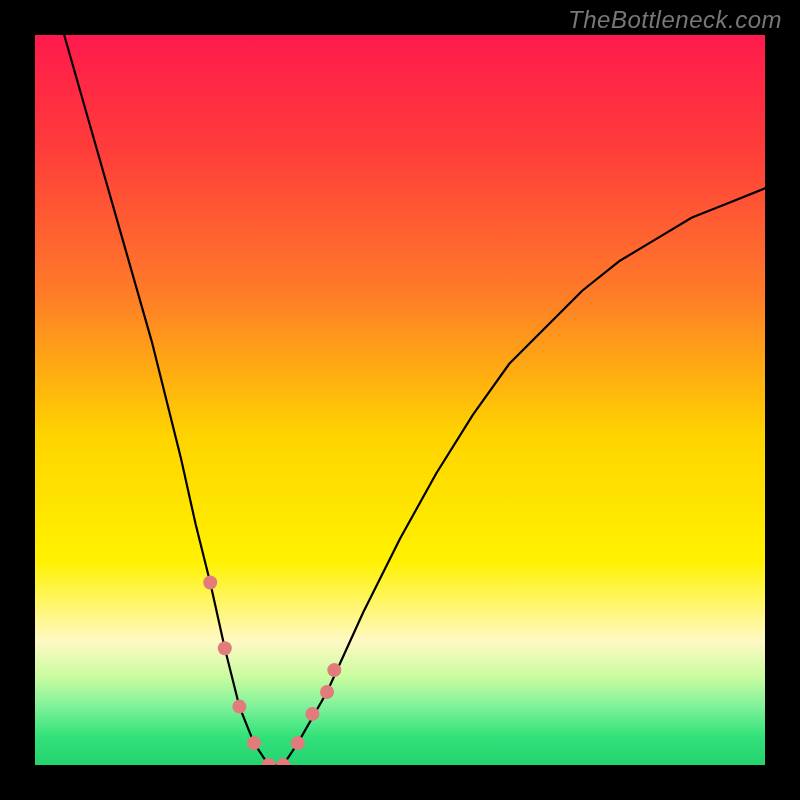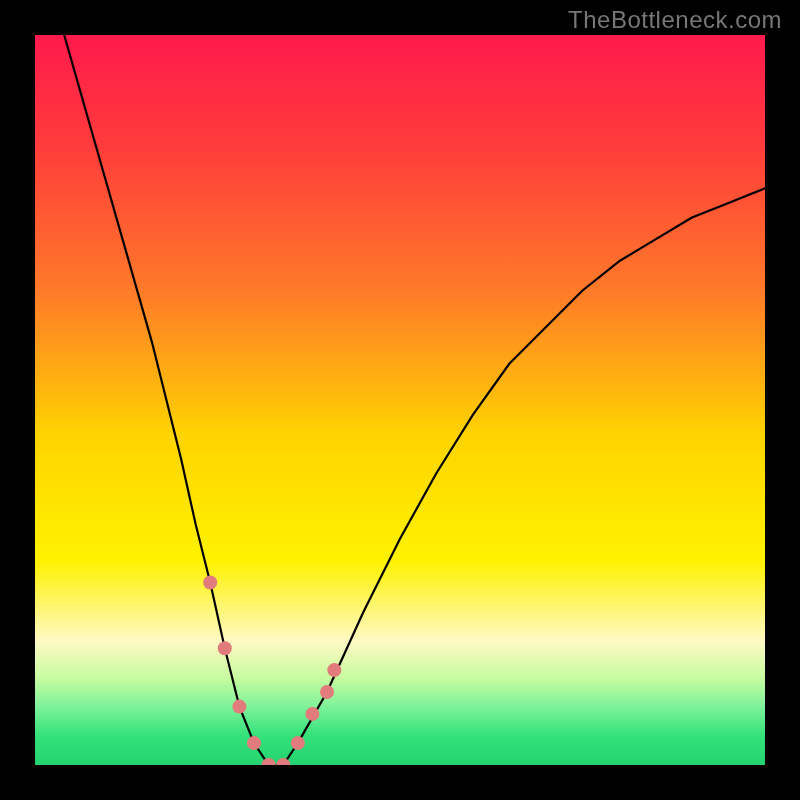--- a/index.html
+++ b/index.html
@@ -11,20 +11,21 @@
     font-family: Arial, Helvetica, sans-serif;
     overflow: hidden;
   }
   .frame {
     position: absolute;
     left: 0;
     top: 0;
     width: 800px;
     height: 800px;
     background: #000;
+    font-style: italic;
   }
   .plot {
     position: absolute;
     left: 35px;
     top: 35px;
     width: 730px;
     height: 730px;
   }
   .gradient {
     position: absolute;

